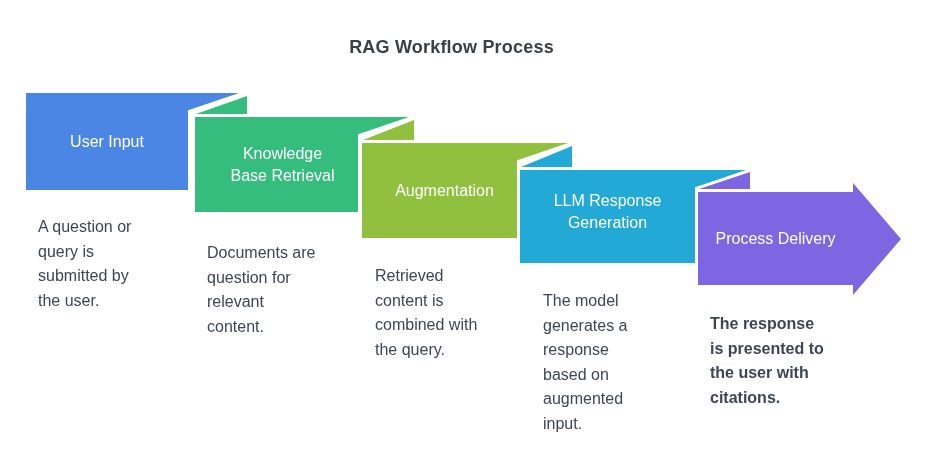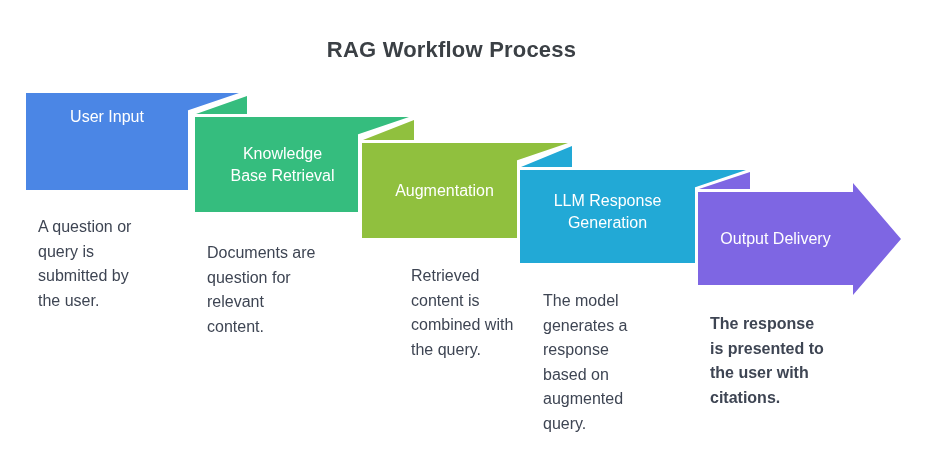--- a/index.html
+++ b/index.html
@@ -10,21 +10,21 @@
     background: #ffffff;
     overflow: hidden;
     font-family: "Liberation Sans", sans-serif;
   }
   .title {
     position: absolute;
     left: 0;
     top: 37px;
     width: 903px;
     text-align: center;
-    font-size: 22px;
+    font-size: 18px;
     font-weight: bold;
     color: #3b4045;
     letter-spacing: 0.2px;
   }
   .diagram-svg {
     position: absolute;
     left: 0;
     top: 0;
   }
   .step-label {
@@ -39,28 +39,28 @@
     white-space: pre-line;
   }
   .step-desc {
     position: absolute;
     color: #3e4553;
     font-size: 16px;
     line-height: 24.5px;
     white-space: pre-line;
   }
   
-  .label-1 { left: 26px;  top: 78px;  width: 162px; height: 78px; }
+  .label-1 { left: 26px;  top: 103px;  width: 162px; height: 78px; }
   .label-2 { left: 201px; top: 117px; width: 163px; height: 95px; }
   .label-3 { left: 362px; top: 143px; width: 165px; height: 95px; }
   .label-4 { left: 520px; top: 170px; width: 175px; height: 83px; }
   .label-5 { left: 698px; top: 192px; width: 155px; height: 93px; }
   .desc-1 { left: 38px;  top: 215px; }
   .desc-2 { left: 207px; top: 241px; }
-  .desc-3 { left: 375px; top: 264px; margin-left: 36px; }
+  .desc-3 { left: 375px; top: 264px; }
   .desc-4 { left: 543px; top: 289px; }
   .desc-5 { left: 710px; top: 312px; font-weight: bold; }
 </style>
 </head>
 <body>
 
 <div class="canvas">
 
   <div class="title">RAG Workflow Process</div>
 
@@ -76,38 +76,38 @@
 
     <path d="M699,189 L750,172 L750,189 Z M698,192 H853 V183 L901,239 L853,295 V285 H698 Z" fill="#7e66e3"></path>
   </svg>
 
   <div class="step-label label-1">User Input</div>
   <div class="step-label label-2">Knowledge
 Base Retrieval</div>
   <div class="step-label label-3">Augmentation</div>
   <div class="step-label label-4">LLM Response
 Generation</div>
-  <div class="step-label label-5">Output Delivery</div>
+  <div class="step-label label-5">Process Delivery</div>
 
   <div class="step-desc desc-1">A question or
 query is
 submitted by
 the user.</div>
   <div class="step-desc desc-2">Documents are
 question for
 relevant
 content.</div>
   <div class="step-desc desc-3">Retrieved
 content is
 combined with
 the query.</div>
   <div class="step-desc desc-4">The model
 generates a
 response
 based on
 augmented
-query.</div>
+input.</div>
   <div class="step-desc desc-5">The response
 is presented to
 the user with
 citations.</div>
 
 </div>
 
 </body></html>

